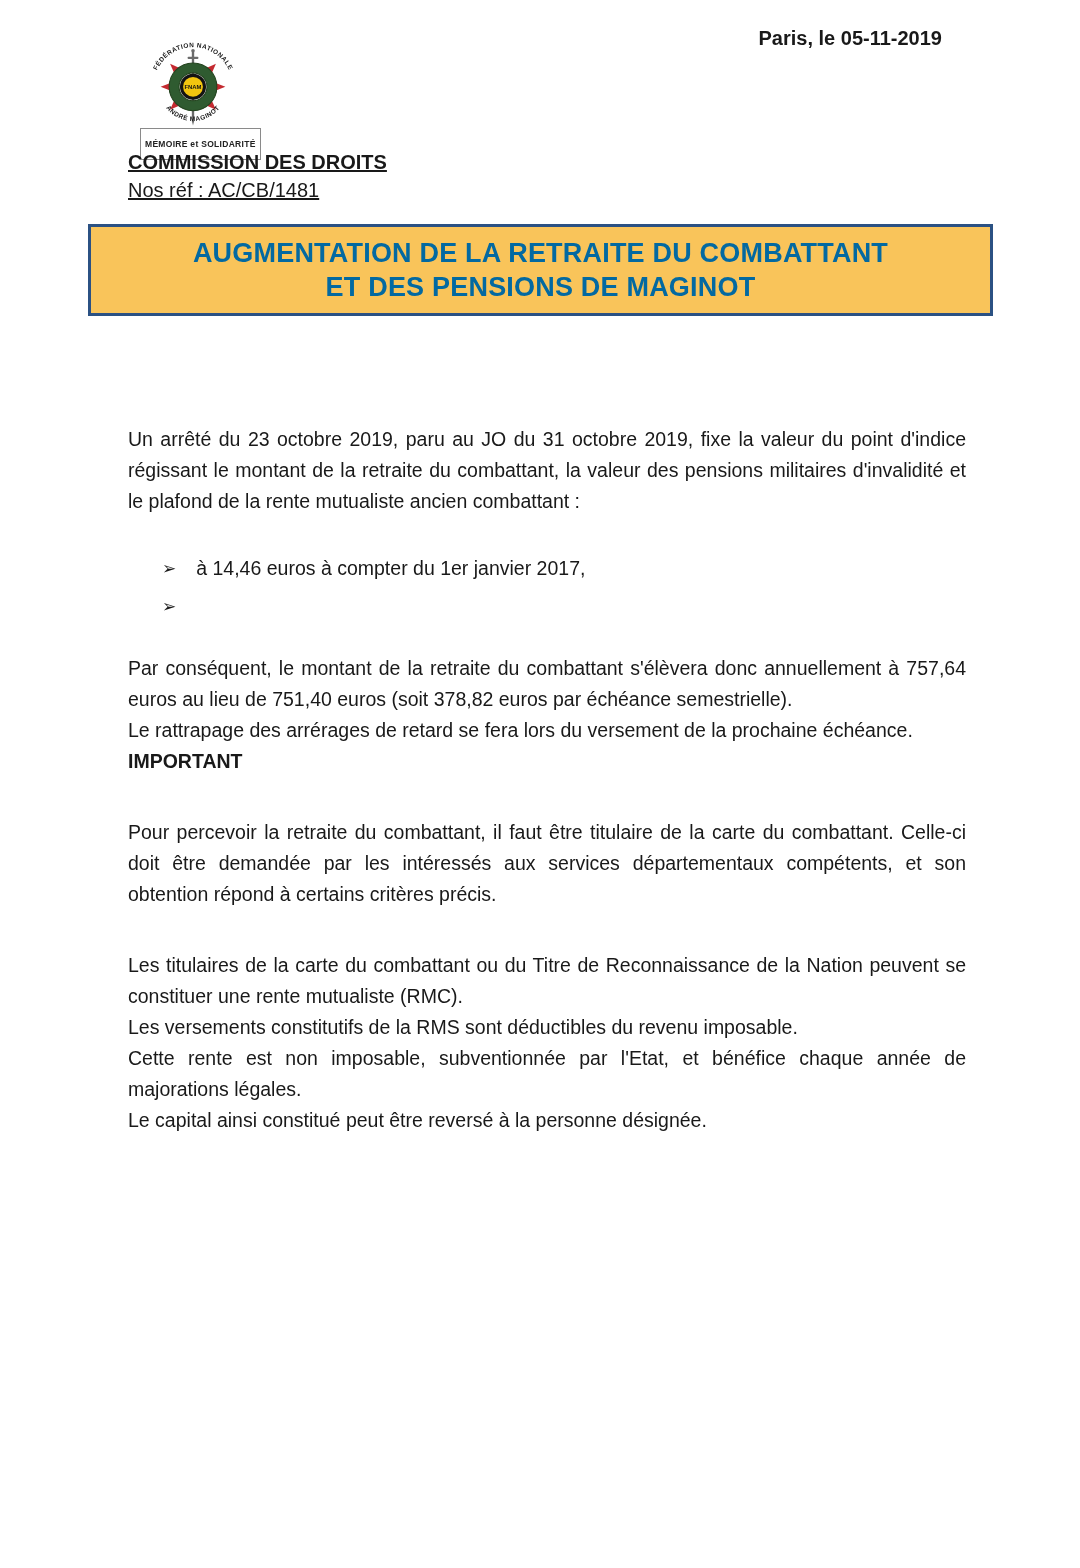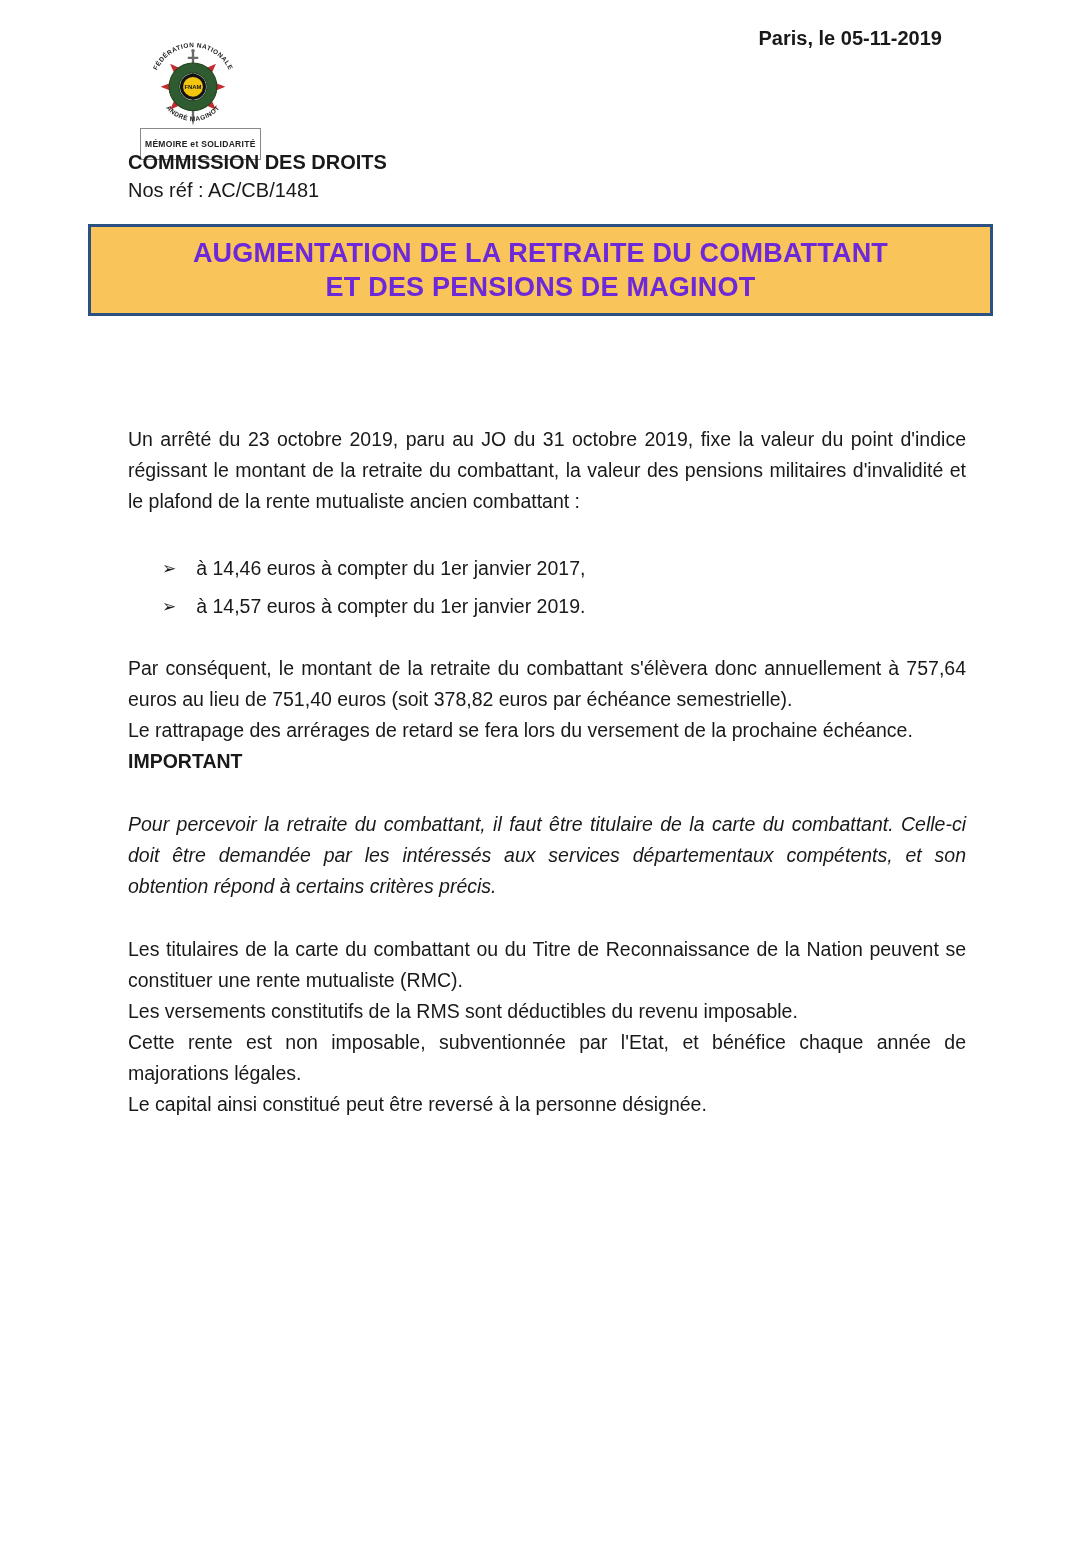--- a/index.html
+++ b/index.html
@@ -40,20 +40,21 @@
     margin-top: -2px;
     white-space: nowrap;
     background: #ffffff;
   }
   .header-id {
     position: absolute;
     left: 128px;
     top: 148px;
     font-size: 20px;
     line-height: 28px;
+    text-decoration: underline;
   }
   .commission { font-weight: 700; }
 
   
   .banner {
     position: absolute;
     left: 88px;
     top: 224px;
     width: 905px;
     height: 92px;
@@ -61,21 +62,21 @@
     background: var(--banner-bg, #F9C45A);
     border: 3px solid var(--banner-border, #2B5183);
     display: flex;
     flex-direction: column;
     align-items: center;
     justify-content: center;
     text-align: center;
     font-weight: 700;
     font-size: 27px;
     line-height: 34px;
-    color: #6d28d9;
+    color: #0369a1;
     letter-spacing: 0.2px;
   }
 
   
   .doc-body {
     position: absolute;
     left: 128px;
     top: 424px;
     width: 838px;
     font-size: 19.5px;
@@ -90,22 +91,22 @@
   }
   .bullet-item { display: flex; gap: 20px; line-height: 31px; margin-bottom: 7px; }
   .bullet-arrow {
     font-family: "DejaVu Sans", sans-serif;
     font-size: 17px;
     line-height: 31px;
     flex: 0 0 auto;
   }
   .para-consequence { margin-top: 31px; }
   .important-heading { font-weight: 700; text-align: left; }
-  .para-card { margin-top: 32px; font-style: italic; }
-  .rente-block { margin-top: 32px; }
+  .para-card { margin-top: 40px; }
+  .rente-block { margin-top: 40px; }
 
   
   .star-point { fill: var(--star-red, #C42A30); }
   .wreath { stroke: var(--wreath-green, #2F5B30); }
   .wreath-edge { stroke: #24441F; }
   .disc-ring { fill: var(--ring-black, #131313); }
   .disc { fill: var(--disc-yellow, #F2C50F); }
   .dagger { fill: #6B6B6B; }
   .arc-text {
     font-size: 7.2px;
@@ -183,21 +184,20 @@
 
     <div class="para-intro">Un arrêté du 23 octobre 2019, paru au JO du 31 octobre 2019, fixe la valeur du point d'indice régissant le montant de la retraite du combattant, la valeur des pensions militaires d'invalidité et le plafond de la rente mutualiste ancien combattant :</div>
 
     <ul class="bullet-list">
       <li class="bullet-item">
         <span class="bullet-arrow">➢</span>
         <span>à 14,46 euros à compter du 1er janvier 2017,</span>
       </li>
       <li class="bullet-item">
         <span class="bullet-arrow">➢</span>
-        <span>à 14,57 euros à compter du 1er janvier 2019.</span>
       </li>
     </ul>
 
     <div class="para-consequence">
       <div>Par conséquent, le montant de la retraite du combattant s'élèvera donc annuellement à 757,64 euros au lieu de 751,40 euros (soit 378,82 euros par échéance semestrielle).</div>
       <div>Le rattrapage des arrérages de retard se fera lors du versement de la prochaine échéance.</div>
     </div>
 
     <div class="important-heading">IMPORTANT</div>
 

